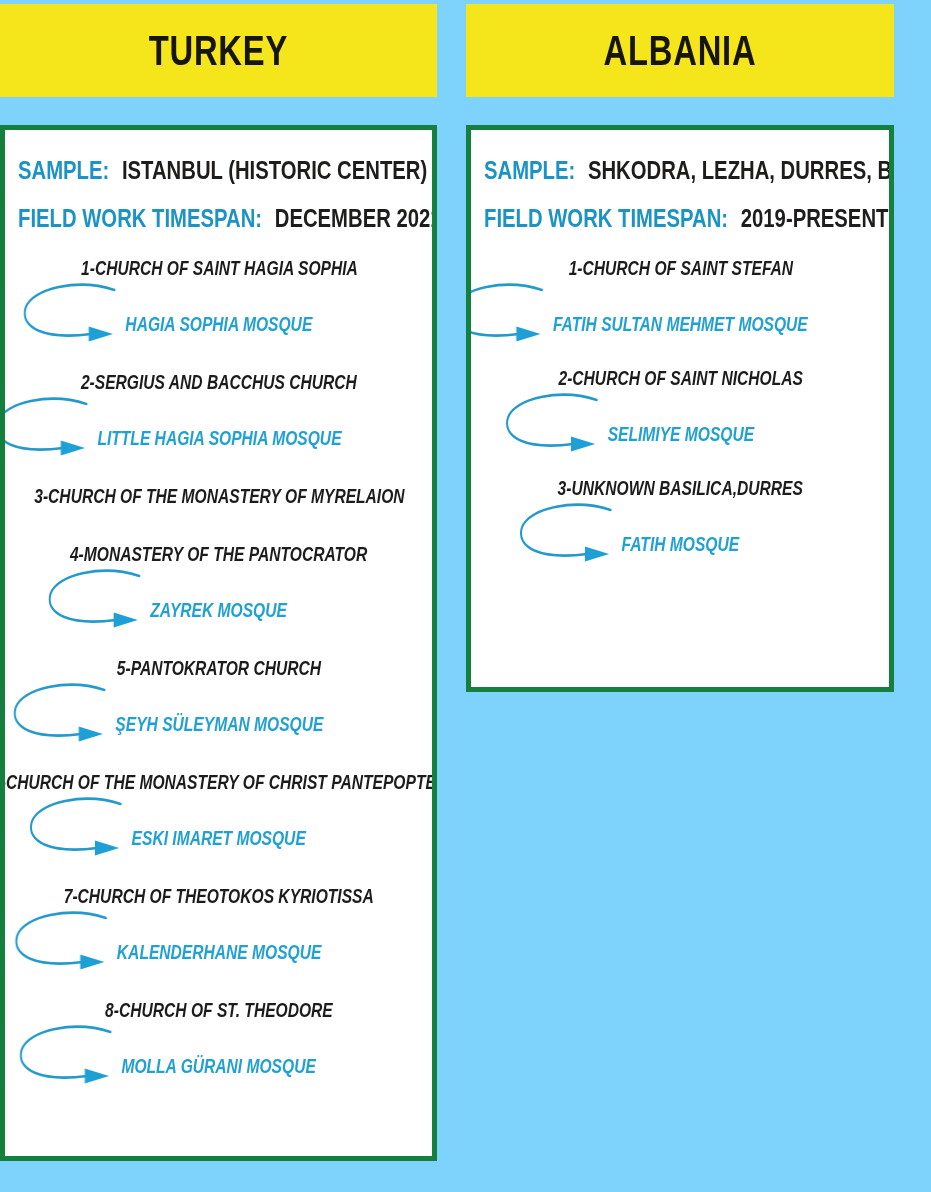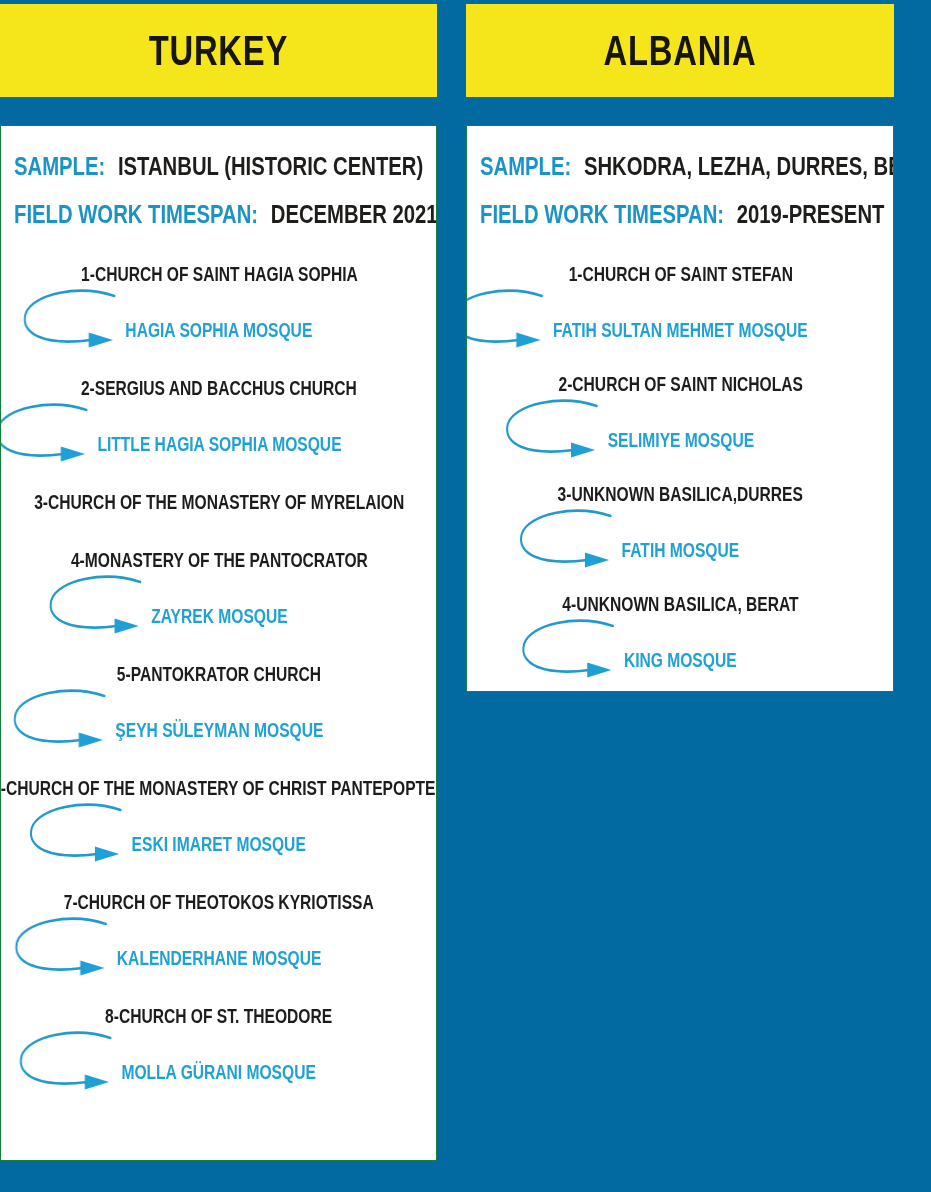--- a/index.html
+++ b/index.html
@@ -3,21 +3,21 @@
 <meta charset="utf-8">
 <style>
   * { margin: 0; padding: 0; box-sizing: border-box; }
   html, body { background: #ffffff; }
   body {
     width: 931px; height: 1192px;
     font-family: "Liberation Sans", sans-serif;
     position: relative;
     overflow: hidden;
   }
-  .page { position: relative; width: 931px; height: 1192px; background: #0369a1; }
+  .page { position: relative; width: 931px; height: 1192px; background: #7dd3fc; }
 
   .column { position: absolute; top: 0; }
   .column.turkey  { left: 0;     width: 437px; }
   .column.albania { left: 466px; width: 428px; }
 
   .banner {
     margin-top: 4px;
     height: 93px;
     background: #F5E51B;
     display: flex; align-items: center; justify-content: center;
@@ -25,39 +25,39 @@
   .banner-title {
     display: inline-block;
     font-size: 42px; font-weight: 700; color: #17150f;
     letter-spacing: 1px;
     transform: scaleX(0.78); transform-origin: center;
     white-space: nowrap;
   }
 
   .list-box {
     margin-top: 28px;
-    border: 1px solid #15803d;
+    border: 5px solid #15803d;
     background: #fff;
     padding: 18px 12px 10px 13px;
     overflow: hidden;
   }
   .turkey  .list-box { height: 1036px; }
   .albania .list-box { height: 567px; }
 
   .meta-line { line-height: 45px; white-space: nowrap; }
   .meta-wrap {
     display: inline-block;
     transform: scaleX(0.78); transform-origin: left center;
     white-space: nowrap;
     font-size: 26px; font-weight: 700;
   }
   .meta-label { color: #1B93C4; }
   .meta-value { color: #1e1d1b; margin-left: 9px; }
 
-  .entries { margin-top: 22px; }
+  .entries { margin-top: 12px; font-style: italic; }
   .entry { }
   .church-line, .mosque-line {
     display: flex; justify-content: center;
     white-space: nowrap;
   }
   .church-wrap, .mosque-wrap {
     display: inline-flex; align-items: center;
     transform: scaleX(0.78); transform-origin: center;
     white-space: nowrap;
     position: relative;
@@ -321,35 +321,17 @@
           <svg viewBox="0 0 130 62" xmlns="http://www.w3.org/2000/svg">
             <path d="M126,12 C80,0 20,10 12,30 C5,50 36,62 96,56" fill="none" stroke="#2399CC" stroke-width="2.6" stroke-linecap="round"></path>
             <polygon points="93,48.5 124,56 93,63.5" fill="#1E9FD6"></polygon>
           </svg>
         </span>
         <span class="mosque-text">FATIH MOSQUE</span>
       </span>
     </div>
   </div>
 
-  <div class="entry">
-    <div class="church-line">
-      <span class="church-wrap">
-        <span class="church-text">4-UNKNOWN BASILICA, BERAT</span>
-      </span>
-    </div>
-    <div class="mosque-line">
-      <span class="mosque-wrap">
-        <span class="arrow-anchor">
-          <svg viewBox="0 0 130 62" xmlns="http://www.w3.org/2000/svg">
-            <path d="M126,12 C80,0 20,10 12,30 C5,50 36,62 96,56" fill="none" stroke="#2399CC" stroke-width="2.6" stroke-linecap="round"></path>
-            <polygon points="93,48.5 124,56 93,63.5" fill="#1E9FD6"></polygon>
-          </svg>
-        </span>
-        <span class="mosque-text">KING MOSQUE</span>
-      </span>
-    </div>
-  </div>
 </div>
     </div>
   </div>
 
 </div>
 
 </body></html>

